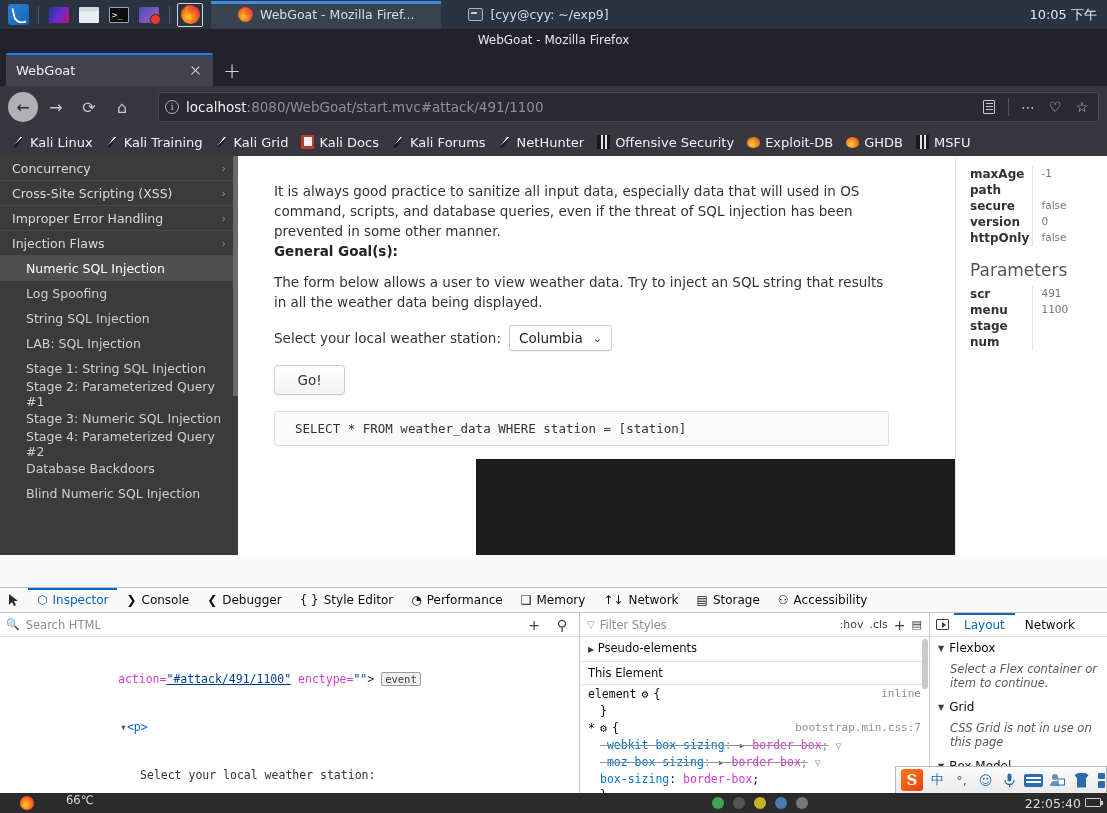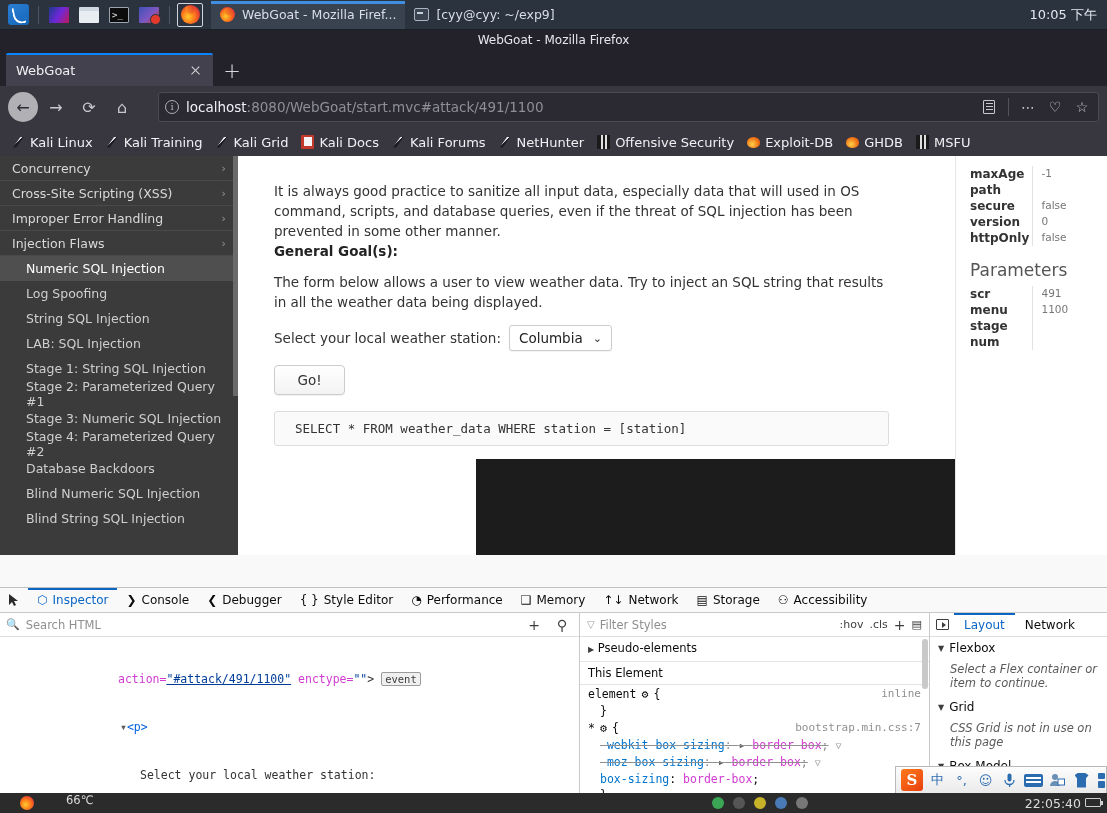--- a/index.html
+++ b/index.html
@@ -61,21 +61,21 @@
     position:relative;
   }
   .ff-logo:after{
     content:"";position:absolute;left:4px;top:1px;width:9px;height:7px;
     background:linear-gradient(40deg,#ff9c1a,#e23b2e);
     border-radius:60% 40% 30% 70%; transform:rotate(18deg);
   }
   .tb-windows { display:flex; align-items:center; flex:1; height:30px; margin-left:6px; }
   .tb-win {
     height:28px; display:flex; align-items:center; gap:7px;
-    padding:0 9px; color:#d8dee8; font-size:12.5px; position:relative;
+    padding:0 27px; color:#d8dee8; font-size:12.5px; position:relative;
     max-width:235px;
   }
   .tb-win.active { background:#39424f; }
   .tb-win.active:before {
     content:""; position:absolute; left:0; right:0; top:0; height:3px; background:#3f8fe0;
   }
   .tb-win .lbl { white-space:nowrap; overflow:hidden; text-overflow:ellipsis; }
   .tb-win-ico-term {
     width:15px; height:13px; border:1.5px solid #aab4c2; border-radius:2px; flex:0 0 auto;
     position:relative; background:#3a4350;
@@ -452,23 +452,20 @@
         </div>
       <div class="nav-item">
           <span>Stage 4: Parameterized Query #2</span>
         </div>
       <div class="nav-item">
           <span>Database Backdoors</span>
         </div>
       <div class="nav-item">
           <span>Blind Numeric SQL Injection</span>
         </div>
-      <div class="nav-item">
-          <span>Blind String SQL Injection</span>
-        </div>
 
       <div class="navbar-scroll"></div>
     </div>
 
     <div class="lessoncontent">
       <div class="cut-line">&nbsp;</div>
       <div class="content-inner">
         <p class="lp">It is always good practice to sanitize all input data, especially data that will used in OS command, scripts, and database queries, even if the threat of SQL injection has been prevented in some other manner.</p>
         <div class="lgoal">General Goal(s):</div>
         <p class="lp">The form below allows a user to view weather data. Try to inject an SQL string that results in all the weather data being displayed.</p>

